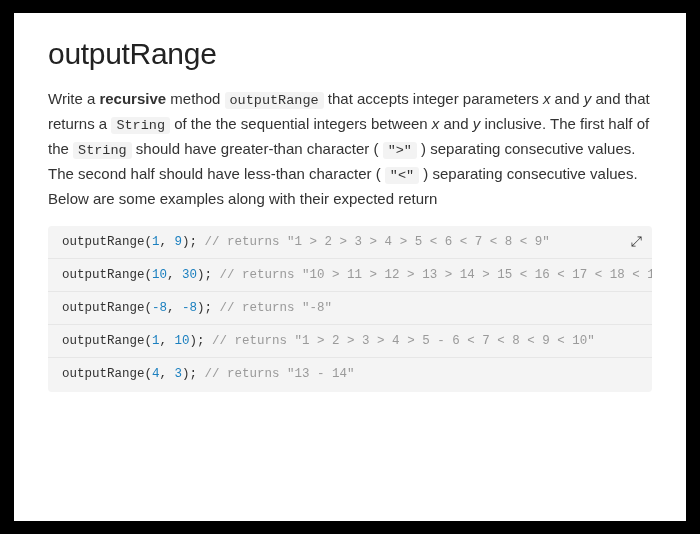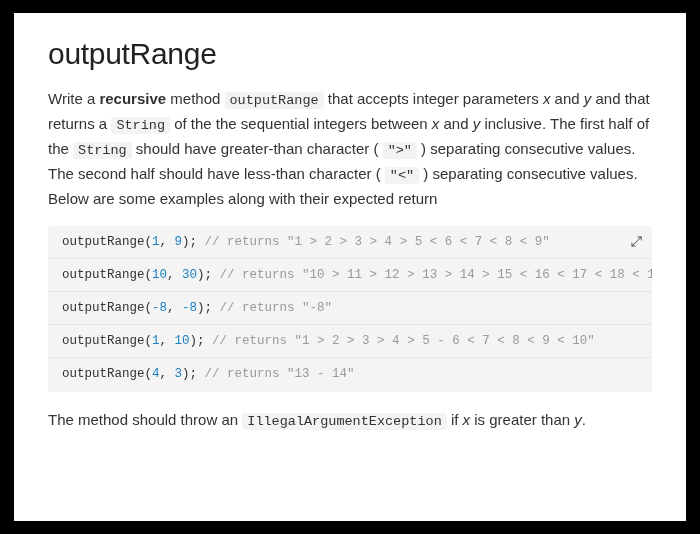--- a/index.html
+++ b/index.html
@@ -104,17 +104,14 @@
       <span class="tok-fn">outputRange</span><span class="tok-punct">(</span><span class="tok-num">-8</span><span class="tok-punct">, </span><span class="tok-num">-8</span><span class="tok-punct">); </span><span class="tok-comment">// returns "-8"</span>
     </div>
     <div class="codeline">
       <span class="tok-fn">outputRange</span><span class="tok-punct">(</span><span class="tok-num">1</span><span class="tok-punct">, </span><span class="tok-num">10</span><span class="tok-punct">); </span><span class="tok-comment">// returns "1 &gt; 2 &gt; 3 &gt; 4 &gt; 5 - 6 &lt; 7 &lt; 8 &lt; 9 &lt; 10"</span>
     </div>
     <div class="codeline">
       <span class="tok-fn">outputRange</span><span class="tok-punct">(</span><span class="tok-num">4</span><span class="tok-punct">, </span><span class="tok-num">3</span><span class="tok-punct">); </span><span class="tok-comment">// returns "13 - 14"</span>
     </div>
   </div>
 
-  <p class="footer-text">
-    <span>The method should throw an </span><code class="inline-code">IllegalArgumentException</code><span> if </span><span class="ital">x</span><span> is greater than </span><span class="ital">y</span><span>.</span>
-  </p>
 
 </div>
 
 </body></html>

